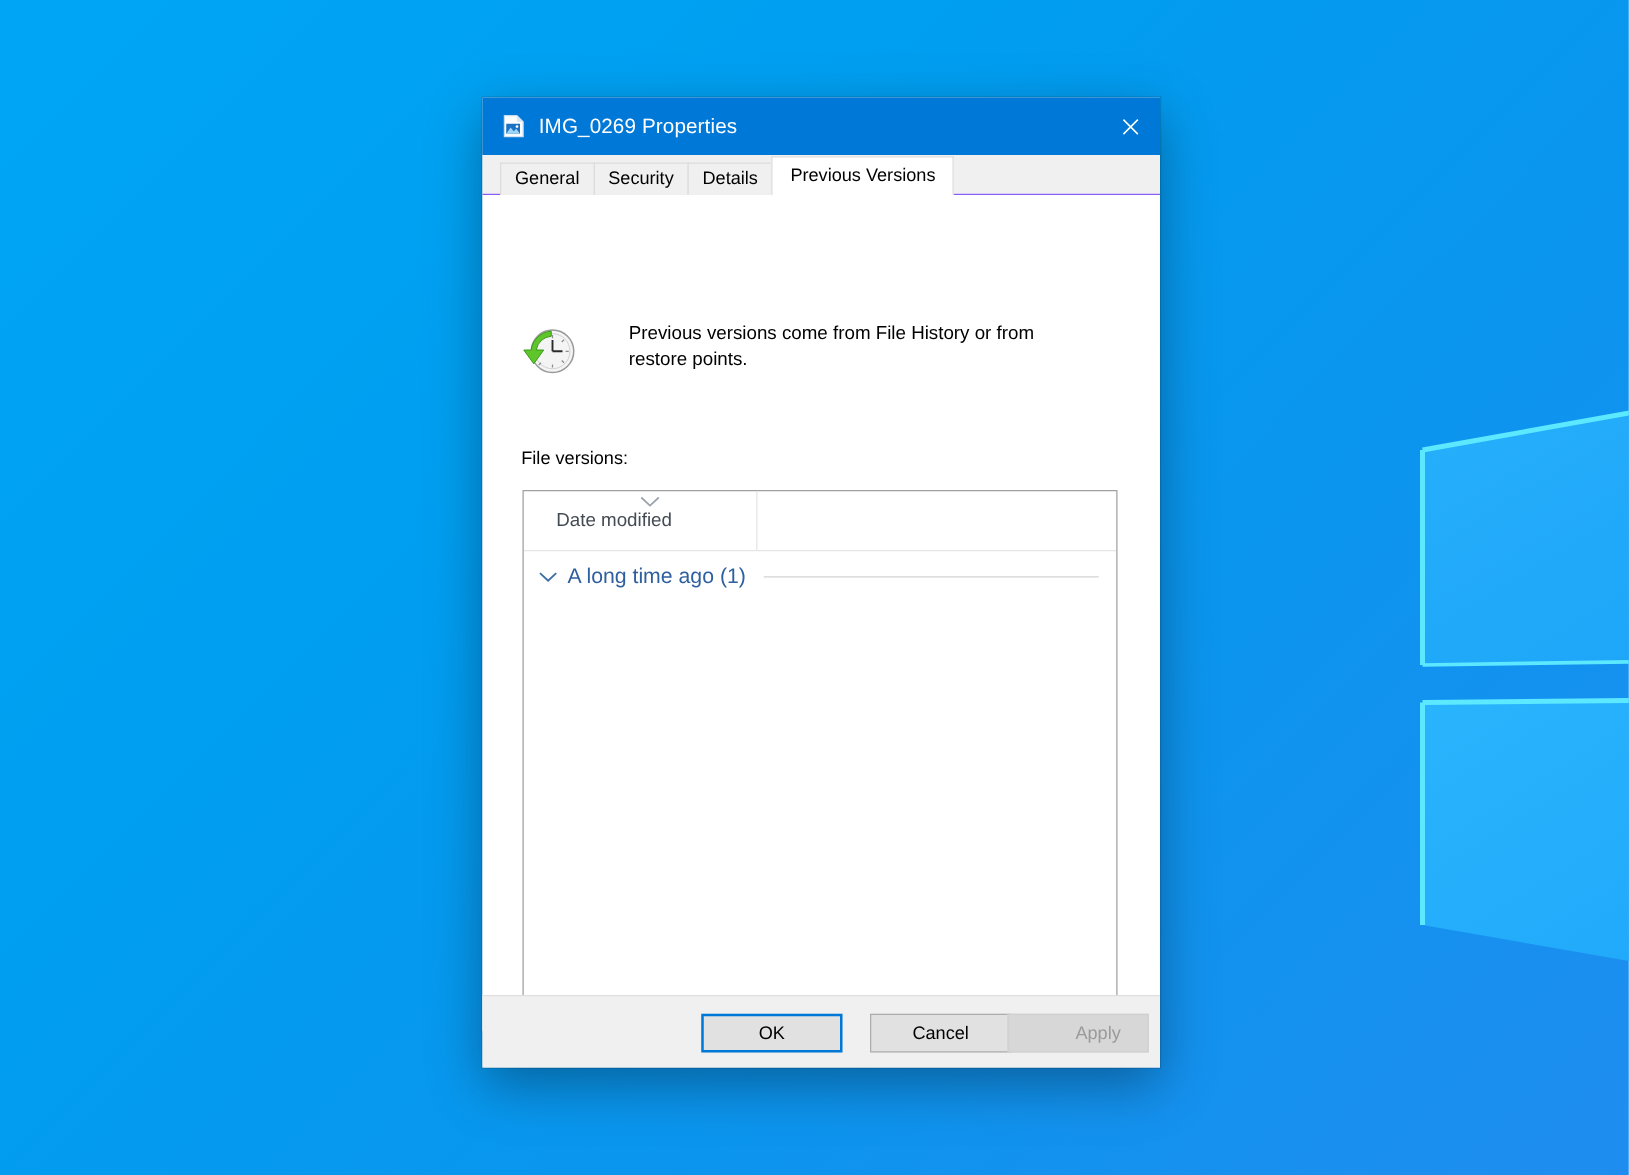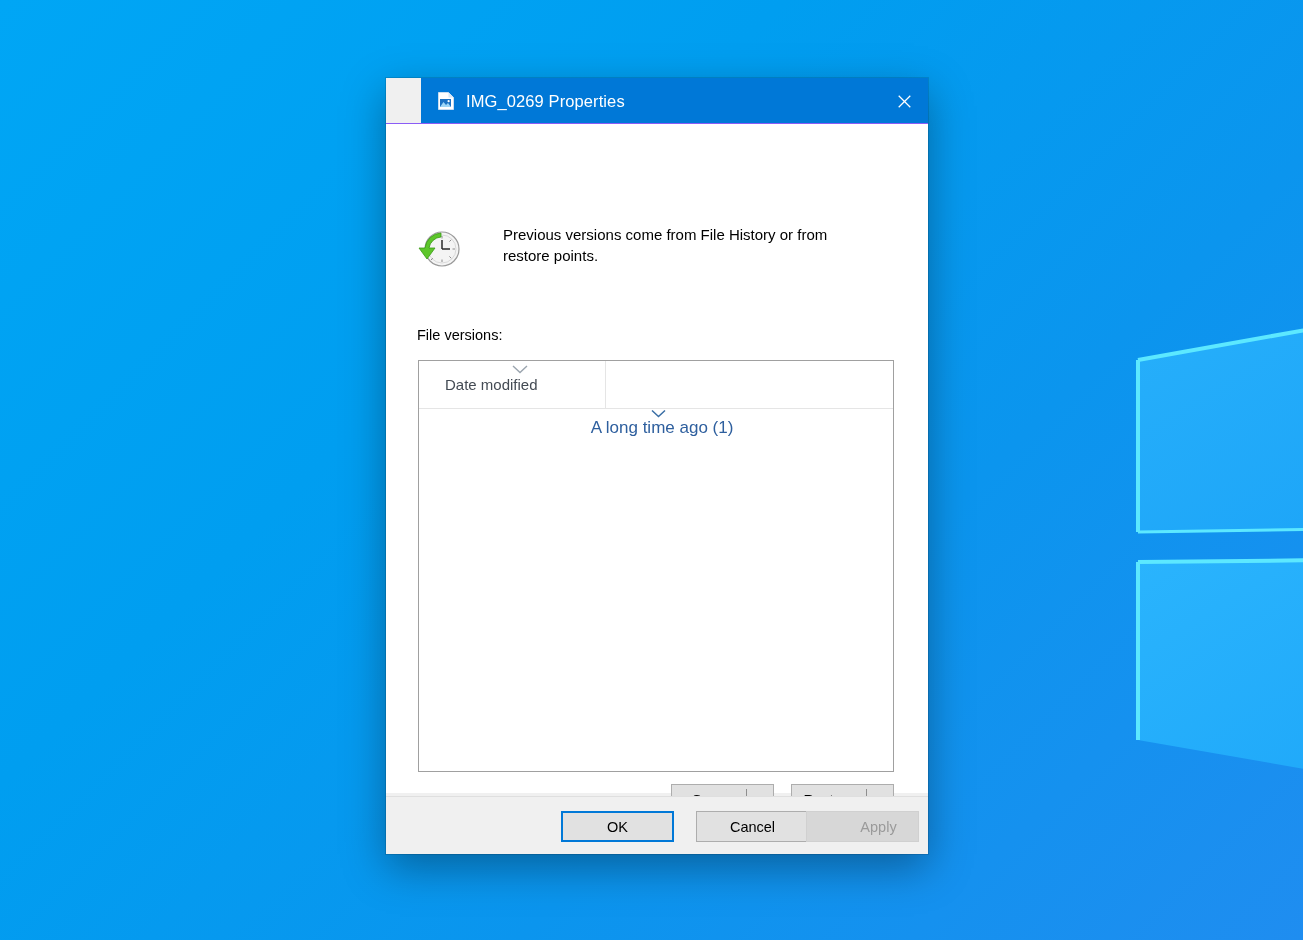--- a/index.html
+++ b/index.html
@@ -30,21 +30,20 @@
     background: #f0f0f0;
     box-shadow: 0 0 0 1px rgba(0,0,0,0.12), 0 14px 40px rgba(0,0,0,0.34);
   }
 
   #titlebar {
     position: relative;
     height: 46px;
     background: #0078d7;
     display: flex;
     align-items: center;
-    margin-left: 35px;
   }
   #title-icon {
     width: 18px; height: 18px;
     margin-left: 16px; margin-right: 11px;
     position: relative;
     flex: 0 0 auto;
   }
   #title-text {
     color: #ffffff;
     font-size: 16.5px;
@@ -159,21 +158,20 @@
     width: 16px; height: 9px;
   }
 
   #group-row {
     position: relative;
     height: 40px;
     display: flex;
     align-items: center;
     padding-left: 12px;
     cursor: default;
-    flex-direction: column;
   }
   #group-chevron { width: 15px; height: 9px; margin-right: 8px; flex: 0 0 auto; }
   #group-label {
     font-size: 17px;
     color: #2e5f9e;
     white-space: nowrap;
   }
   #group-rule {
     flex: 1;
     height: 1px;
@@ -292,20 +290,26 @@
       <circle cx="11.6" cy="9.2" r="1.1" fill="#ffffff"></circle>
     </svg>
     <div id="title-text">IMG_0269 Properties</div>
     <div id="close-button">
       <svg width="13" height="13" viewBox="0 0 13 13">
         <path d="M0.7 0.7 L12.3 12.3 M12.3 0.7 L0.7 12.3" stroke="#ffffff" stroke-width="1.25" fill="none"></path>
       </svg>
     </div>
   </div>
 
+  <div id="tabstrip">
+    <div class="tab">General</div>
+    <div class="tab">Security</div>
+    <div class="tab">Details</div>
+    <div class="tab active">Previous Versions</div>
+  </div>
 
   <div id="panel">
 
     <div id="info-row">
       <svg id="clock-icon" viewBox="0 0 46 46">
         <circle cx="25" cy="23" r="17" fill="#f4f4f4" stroke="#9a9a9a" stroke-width="1.2"></circle>
         <circle cx="25" cy="23" r="14" fill="none" stroke="#d2d2d2" stroke-width="0.8"></circle>
         <g stroke="#8c8c8c" stroke-width="1">
           <path d="M25 10 v2.5"></path>
             <path d="M25 33.5 v2.5"></path>

